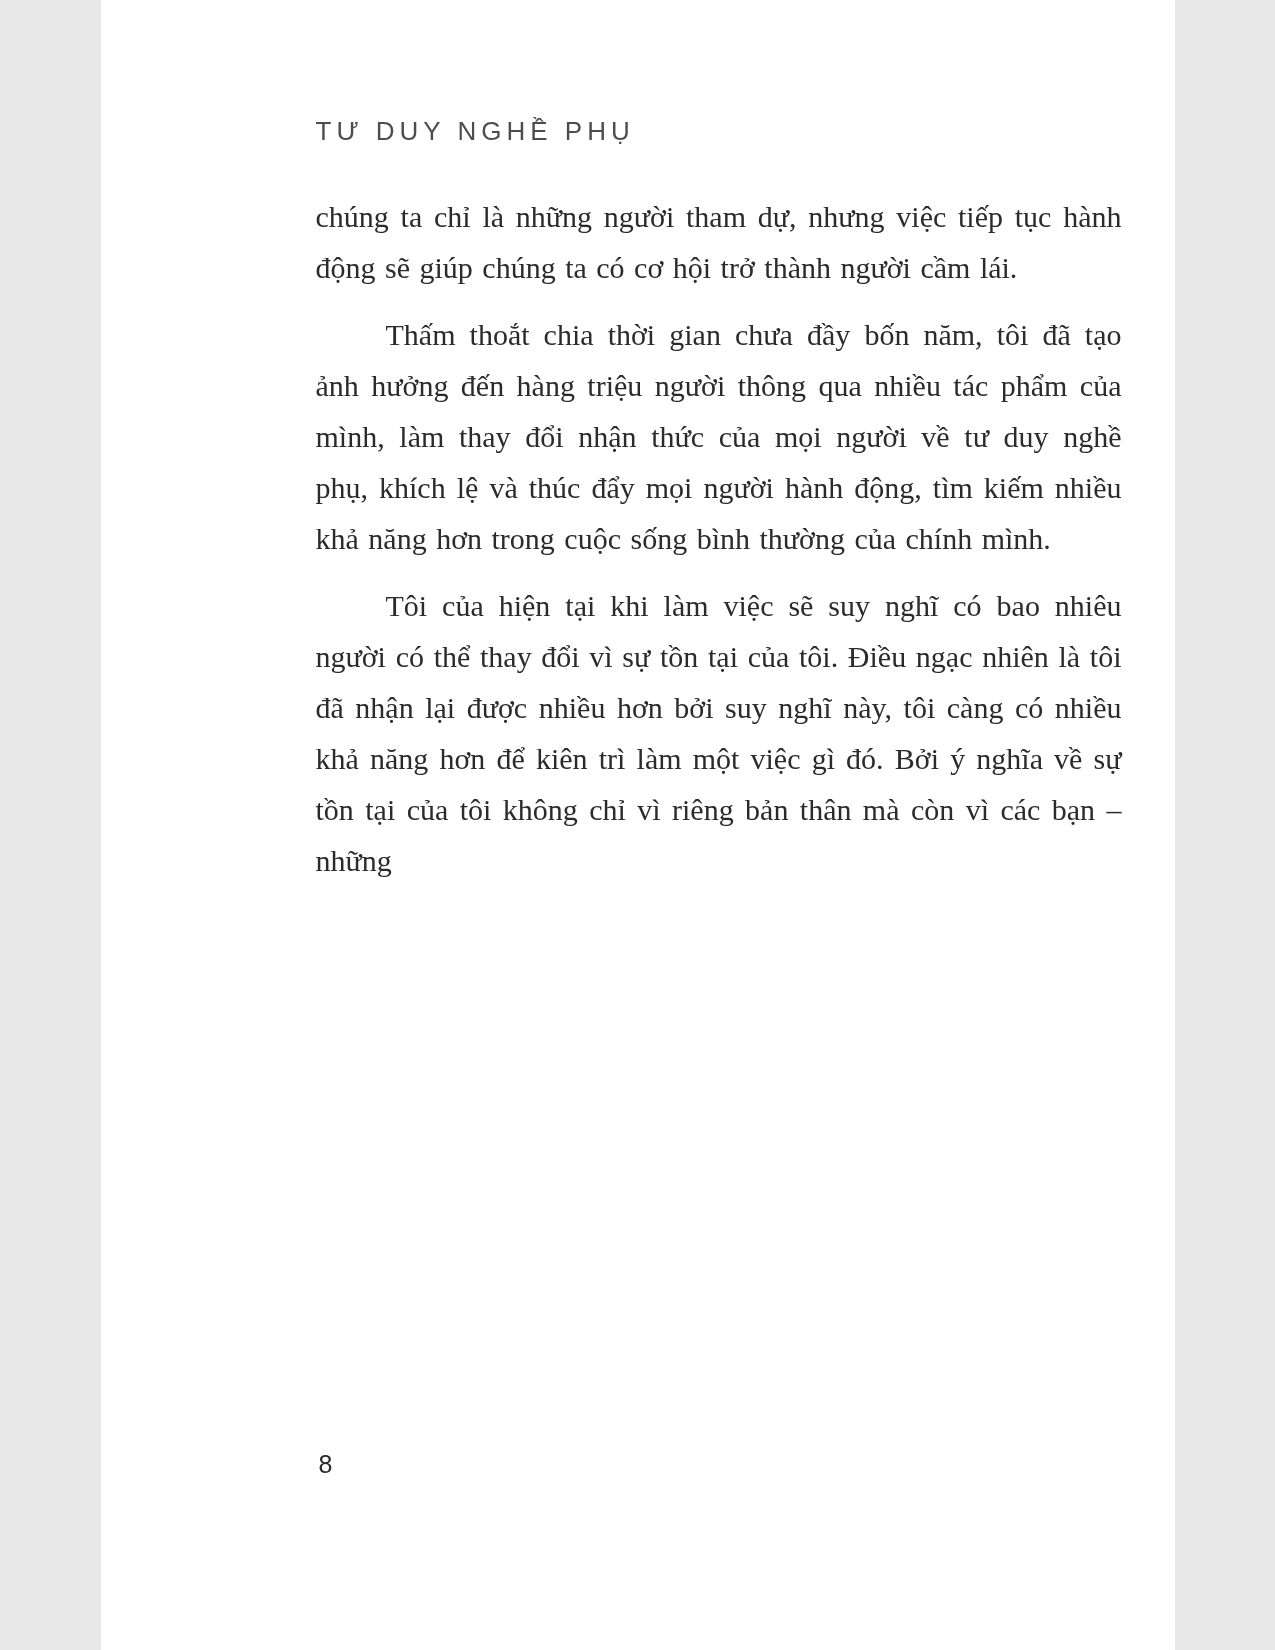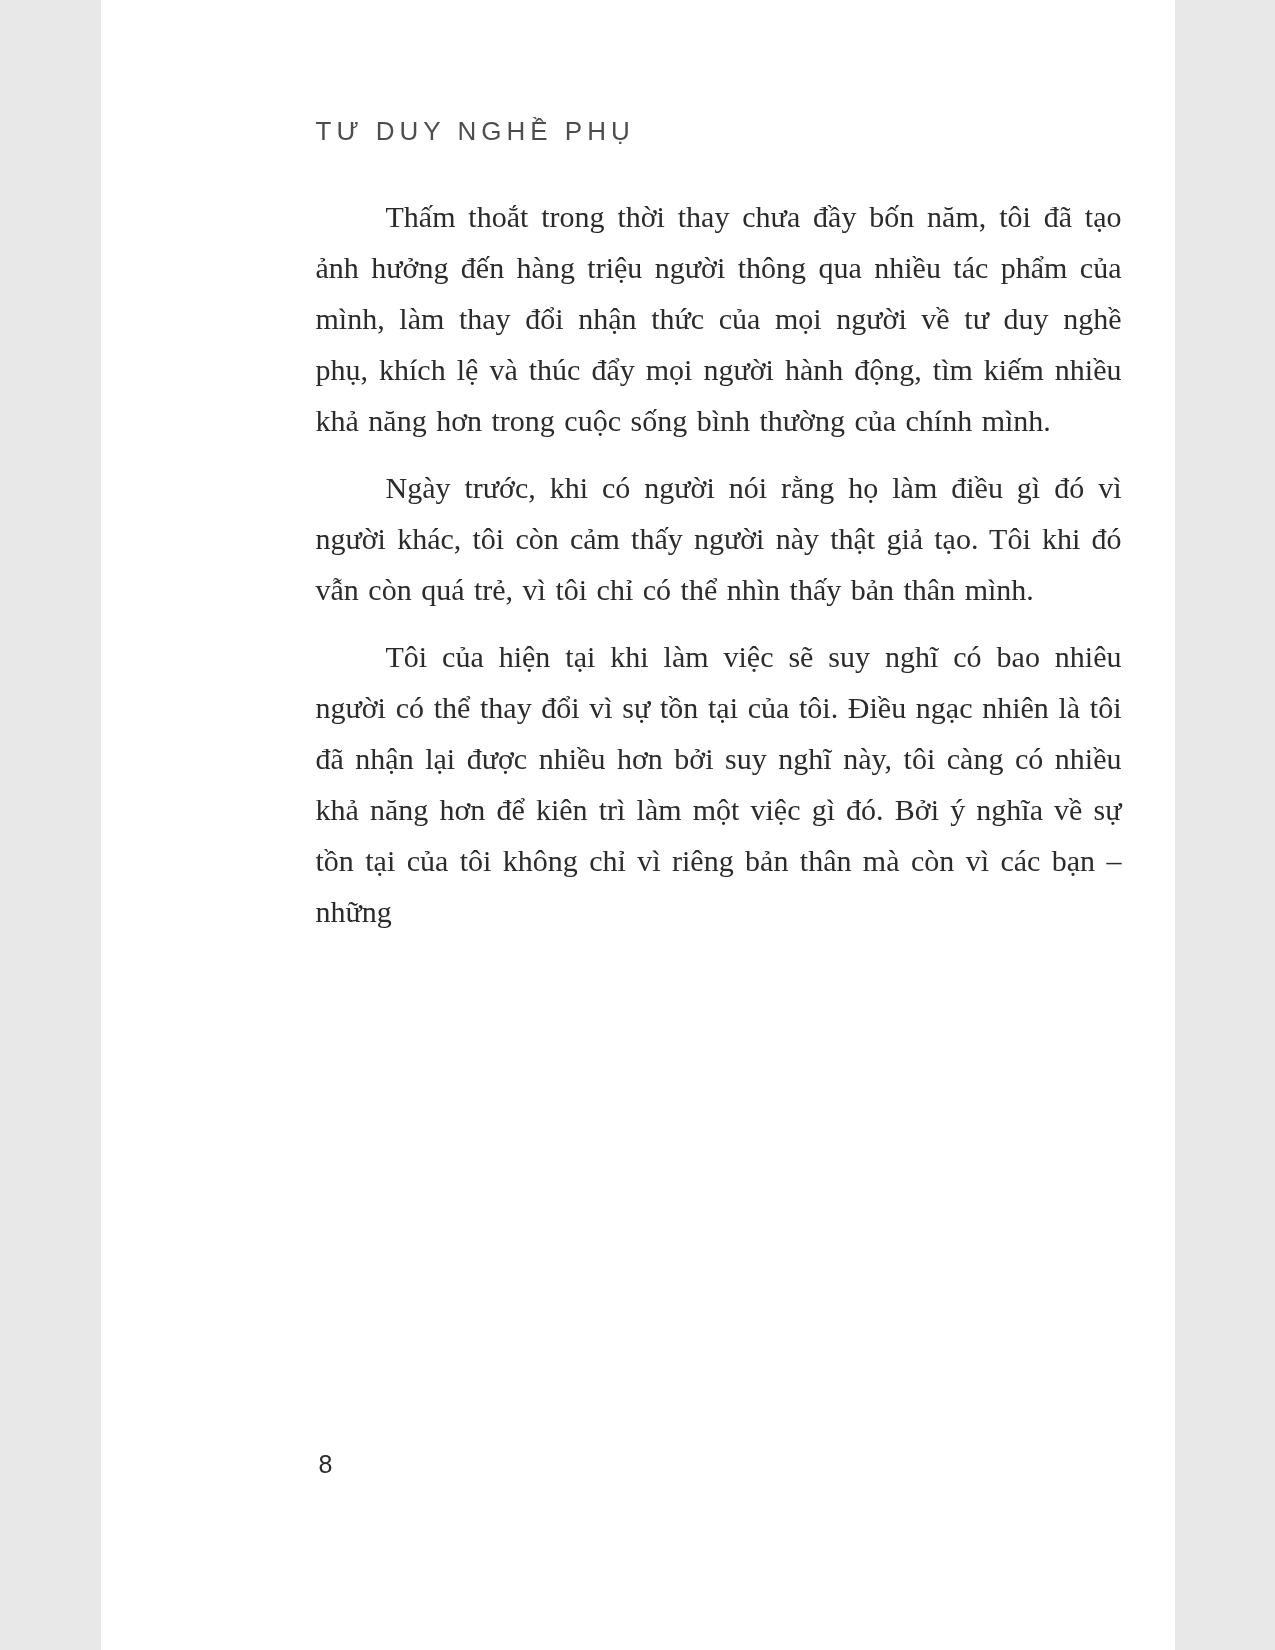--- a/index.html
+++ b/index.html
@@ -50,19 +50,19 @@
     color: #2b2b2b;
   }
 </style>
 </head>
 <body>
 
 <div class="page">
   <div class="content">
     <div class="running-header">TƯ DUY NGHỀ PHỤ</div>
     <div class="body-text">
-      <p class="para">Thấm thoắt trong thời thay chưa đầy bốn năm, tôi đã tạo ảnh hưởng đến hàng triệu người thông qua nhiều tác phẩm của mình, làm thay đổi nhận thức của mọi người về tư duy nghề phụ, khích lệ và thúc đẩy mọi người hành động, tìm kiếm nhiều khả năng hơn trong cuộc sống bình thường của chính mình.</p>
-      <p class="para">Ngày trước, khi có người nói rằng họ làm điều gì đó vì người khác, tôi còn cảm thấy người này thật giả tạo. Tôi khi đó vẫn còn quá trẻ, vì tôi chỉ có thể nhìn thấy bản thân mình.</p>
+      <p class="para no-indent">chúng ta chỉ là những người tham dự, nhưng việc tiếp tục hành động sẽ giúp chúng ta có cơ hội trở thành người cầm lái.</p>
+      <p class="para">Thấm thoắt chia thời gian chưa đầy bốn năm, tôi đã tạo ảnh hưởng đến hàng triệu người thông qua nhiều tác phẩm của mình, làm thay đổi nhận thức của mọi người về tư duy nghề phụ, khích lệ và thúc đẩy mọi người hành động, tìm kiếm nhiều khả năng hơn trong cuộc sống bình thường của chính mình.</p>
       <p class="para">Tôi của hiện tại khi làm việc sẽ suy nghĩ có bao nhiêu người có thể thay đổi vì sự tồn tại của tôi. Điều ngạc nhiên là tôi đã nhận lại được nhiều hơn bởi suy nghĩ này, tôi càng có nhiều khả năng hơn để kiên trì làm một việc gì đó. Bởi ý nghĩa về sự tồn tại của tôi không chỉ vì riêng bản thân mà còn vì các bạn – những</p>
     </div>
   </div>
   <div class="page-number">8</div>
 </div>
 
 </body></html>

